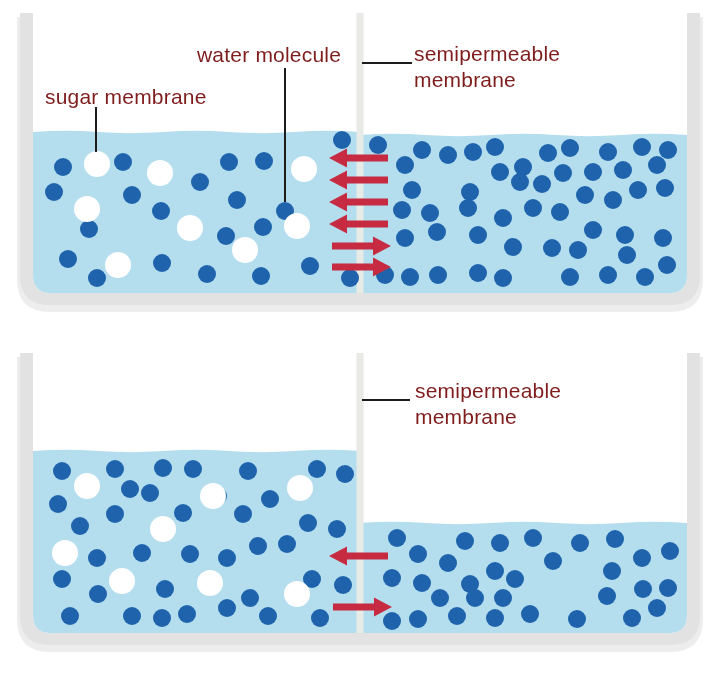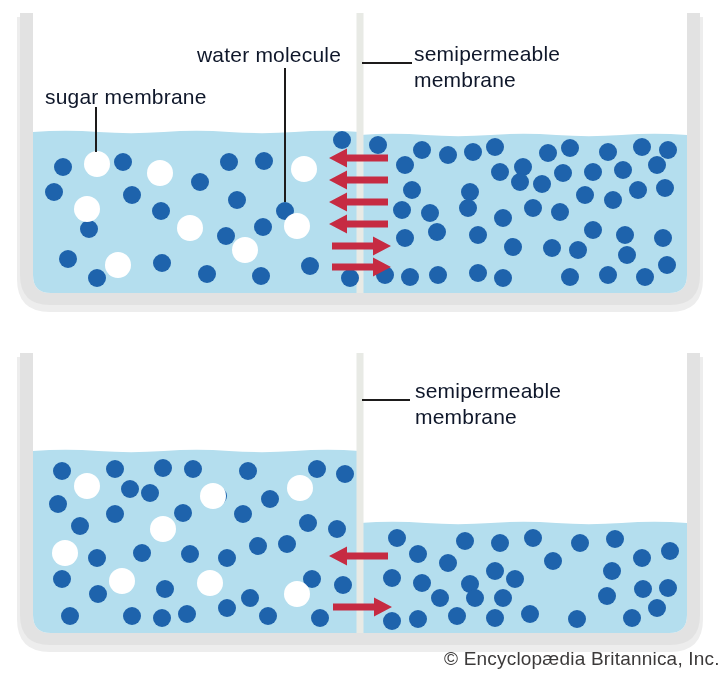--- a/index.html
+++ b/index.html
@@ -6,21 +6,21 @@
   .figure{
     position:relative;
     width:720px;height:682px;
     background:#ffffff;
     font-family:"Liberation Sans", sans-serif;
     overflow:hidden;
   }
   .figure svg{position:absolute;left:0;top:0;}
   .diagram-label{
     position:absolute;
-    color:#0f172a;
+    color:#7f1d1d;
     font-size:21px;
     line-height:26px;
     letter-spacing:0.2px;
     white-space:pre-line;
   }
   .label-sugar{left:45px;top:84px;}
   .label-water{left:197px;top:42px;}
   .label-membrane-top{left:414px;top:41px;}
   .label-membrane-bottom{left:415px;top:378px;}
   .copyright{
@@ -225,14 +225,13 @@
   <div class="diagram-label label-sugar">sugar membrane</div>
 
   <div class="diagram-label label-water">water molecule</div>
 
   <div class="diagram-label label-membrane-top">semipermeable
 membrane</div>
 
   <div class="diagram-label label-membrane-bottom">semipermeable
 membrane</div>
 
-  <div class="copyright">© Encyclopædia Britannica, Inc.</div>
 </div>
 
 </body></html>

